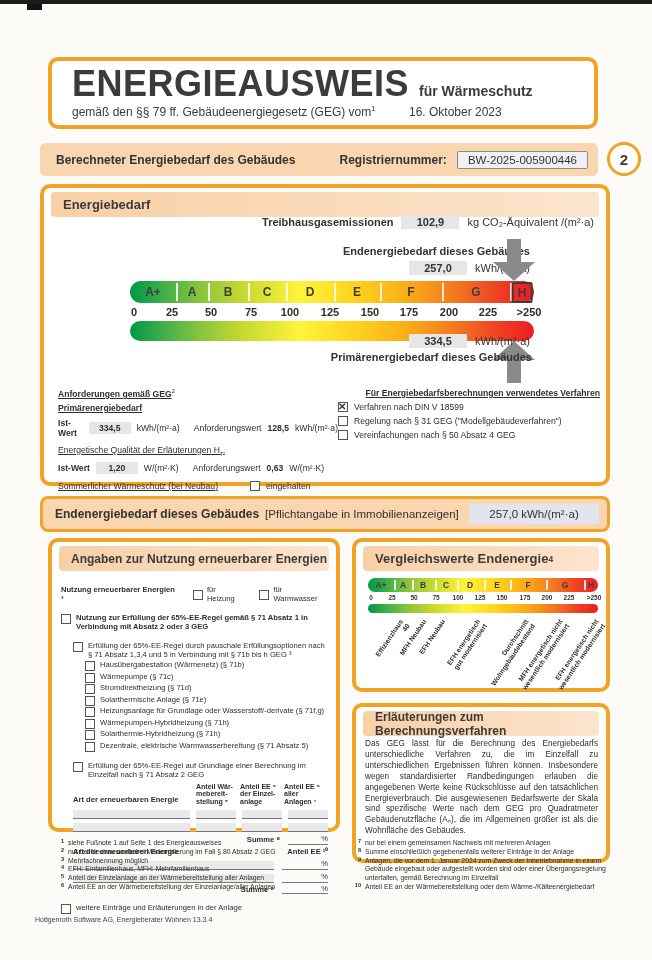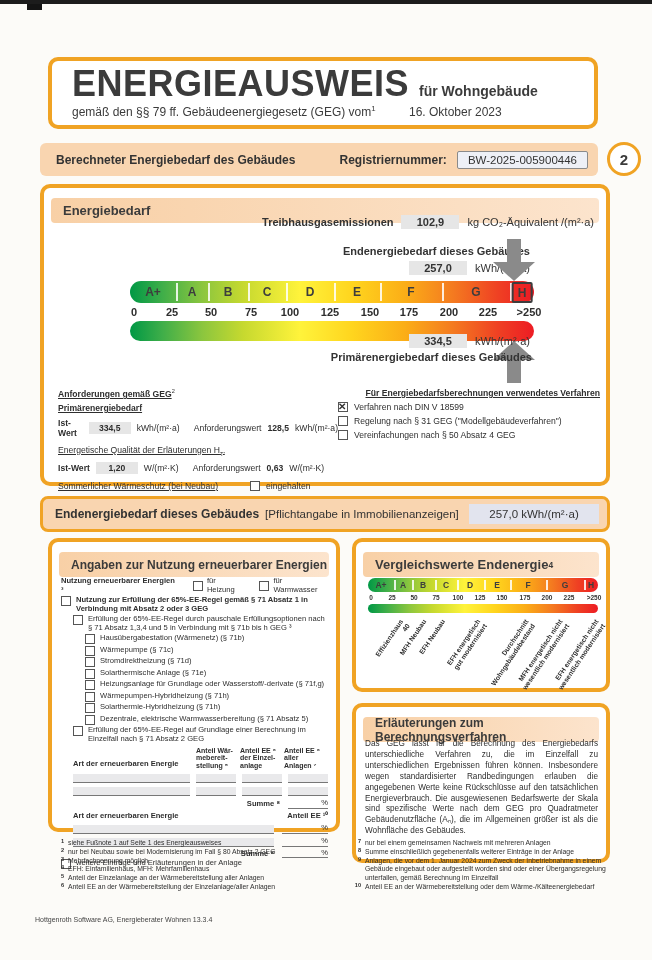--- a/index.html
+++ b/index.html
@@ -22,21 +22,21 @@
   
   .metaband{position:absolute;left:40px;top:143px;width:558px;height:33px;background:#f9d5b0;
         border-radius:6px;display:flex;align-items:center;padding:0 10px 0 16px;box-sizing:border-box;font-size:12px;}
   .metaband .reg{margin-left:auto;margin-right:10px;}
   .regbox{background:#eef0f6;border:1px solid #8a8a8a;border-radius:2px;padding:2px 10px;font-size:11.5px;}
   .pagecircle{position:absolute;left:607px;top:142px;width:28px;height:28px;border:3px solid #f0a324;
         border-radius:50%;background:#fff;display:flex;align-items:center;justify-content:center;
         font-size:15px;font-weight:bold;color:#3b3b3b;}
   
   .panel{position:absolute;background:#fff;border:4px solid #f0a324;border-radius:10px;box-sizing:border-box;}
-  .hdrband{position:absolute;left:7px;right:7px;top:10px;height:25px;border-radius:4px;
+  .hdrband{position:absolute;left:7px;right:7px;top:4px;height:25px;border-radius:4px;
         background:linear-gradient(90deg,#f8d0a6,#fce4cd);display:flex;align-items:center;
         padding-left:12px;font-weight:bold;font-size:13px;color:#3b3b3b;}
   
   .main-panel{left:40px;top:184px;width:570px;height:302px;}
   .row{position:absolute;display:flex;align-items:center;gap:8px;font-size:11px;}
   .vbox{display:inline-block;background:#e6e6e6;min-width:58px;text-align:center;font-weight:bold;padding:1px 0;}
   .r-ghg{top:27px;right:12px;}
   .r-endlbl{top:57px;right:76px;font-weight:bold;}
   .r-endval{top:73px;right:76px;}
   .r-pval{top:146px;right:76px;}
@@ -72,21 +72,21 @@
   .cb.x::before{content:"✕";position:absolute;left:-1px;top:-2px;font-size:10px;font-weight:bold;color:#333;}
   
   .pflichtband{position:absolute;left:40px;top:496px;width:570px;height:36px;background:#f9d5b0;
       border:3px solid #f0a324;border-radius:8px;box-sizing:border-box;display:flex;align-items:center;
       padding:0 8px 0 12px;font-size:12px;}
   .pflichtband .note{margin-left:6px;font-size:11.5px;}
   .pvbox{margin-left:auto;background:#e2e4ee;min-width:126px;text-align:center;padding:4px 2px;font-size:11.5px;}
   
   .lp-panel{left:48px;top:538px;width:292px;height:294px;}
   .lp{position:absolute;left:9px;right:8px;top:34px;font-size:7.6px;color:#2e2e2e;line-height:1.18;}
-  .lrow{display:flex;gap:5px;align-items:flex-start;margin-top:1px;}
+  .lrow{display:flex;gap:5px;align-items:flex-start;margin-top:10px;}
   .head1{align-items:center;gap:0;}
   .head1 .opt{display:flex;gap:4px;align-items:center;margin-left:14px;}
   .lvl1{margin-left:12px;}
   .lvl2{margin-left:24px;margin-top:1.5px;}
   .tbl{margin:3px 0 2px 12px;}
   .thead{display:flex;align-items:flex-end;}
   .thead .c0{flex:1;font-weight:bold;align-self:flex-end;padding-bottom:1px;}
   .thead .ch{width:44px;font-weight:bold;font-size:7px;line-height:1.1;}
   .trow{display:flex;gap:6px;margin-top:4px;}
   .trow .f{display:block;height:8px;background:#e9e9eb;border-bottom:1px solid #777;}
@@ -124,21 +124,21 @@
 </style>
 </head>
 <body>
 
 <div class="page">
   <div class="scan-strip"></div>
   <div class="scan-mark"></div>
 
   <div class="hbox">
     <div>
-      <span class="h1">ENERGIEAUSWEIS</span><span class="h1sub">für Wohngebäude</span>
+      <span class="h1">ENERGIEAUSWEIS</span><span class="h1sub">für Wärmeschutz</span>
     </div>
     <div class="h2row">
       <span>gemäß den §§ 79 ff. Gebäudeenergiegesetz (GEG) vom</span><sup>1</sup>
       <span class="date">16. Oktober 2023</span>
     </div>
   </div>
 
   <div class="metaband">
     <span class="b">Berechneter Energiebedarf des Gebäudes</span>
     <span class="b reg">Registriernummer:</span>

